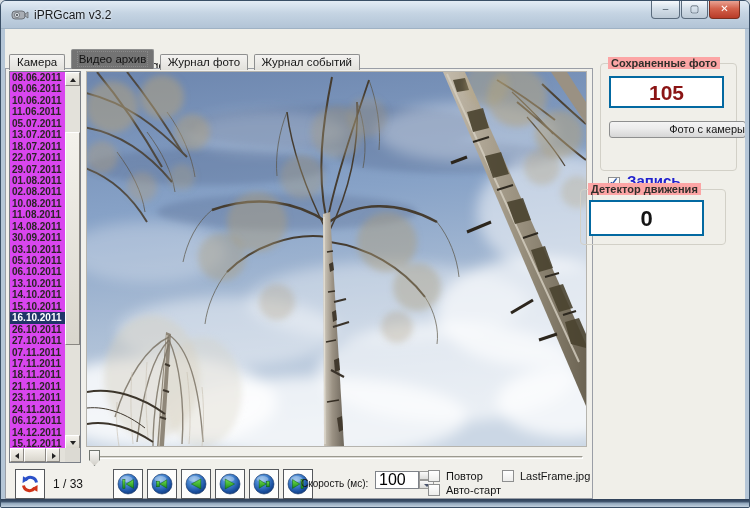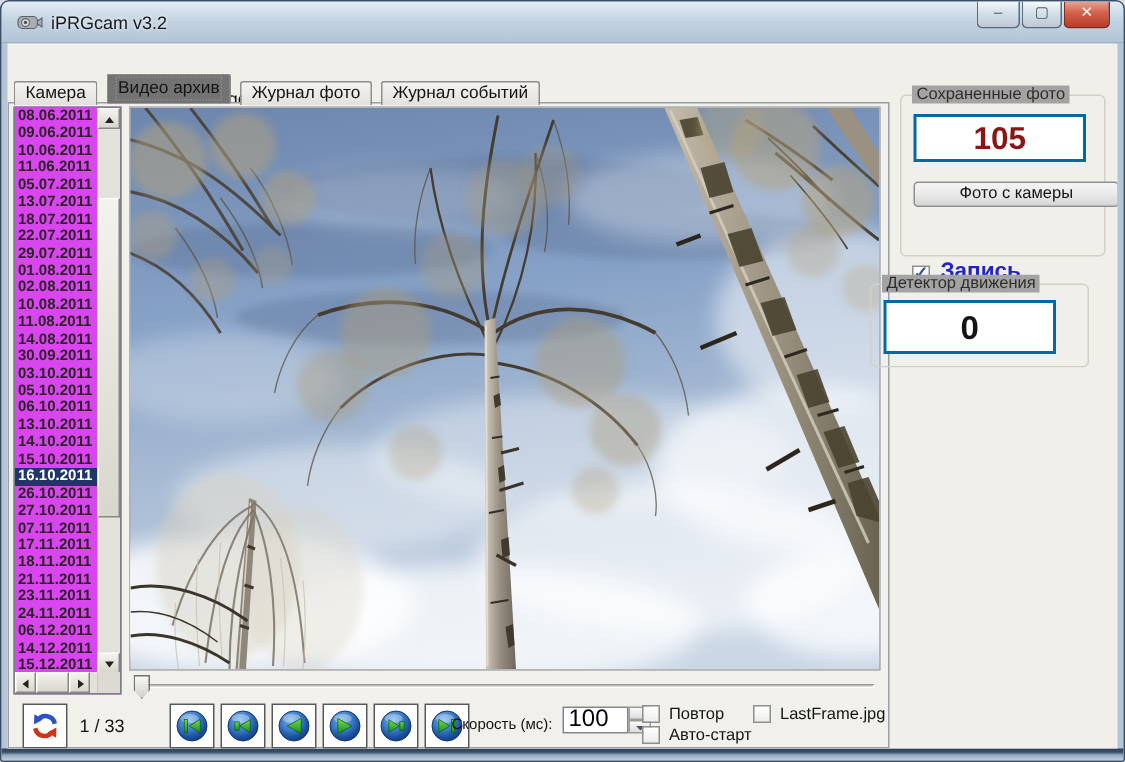--- a/index.html
+++ b/index.html
@@ -85,31 +85,31 @@
     border:1px solid #9a9a98;}
   .spinbtn.upb{top:0;} .spinbtn.dnb{top:9px;}
   .spinbtn:after{content:"";position:absolute;left:4px;width:0;height:0;}
   .spinbtn.upb:after{top:3px;border-left:3px solid transparent;border-right:3px solid transparent;border-bottom:3px solid #4a5precision06b;border-bottom-color:#49536b;}
   .spinbtn.dnb:after{top:3px;border-left:3px solid transparent;border-right:3px solid transparent;border-top:3px solid #49536b;}
   .cb{position:absolute;width:12px;height:12px;border:1px solid #8e8f8f;background:linear-gradient(#fff,#ededeb);}
   .cb.checked:after{content:"✓";position:absolute;left:0px;top:-3px;font-size:12px;font-weight:bold;color:#2e55a5;}
   .cb-label{position:absolute;font-size:11px;color:#141414;white-space:nowrap;}
   
   .group{position:absolute;border:1px solid #d2d0c7;border-radius:4px;}
-  .group-title{position:absolute;left:7px;top:-7px;padding:0 3px;background:#a3a3a3;
-    font-size:11px;color:#302e2a;white-space:nowrap;}
+  .group-title{position:absolute;left:7px;top:-7px;padding:0 3px;background:#fca5a5;
+    font-size:11px;color:#302e2a;white-space:nowrap;font-weight:bold;}
   .g-saved{left:595px;top:34px;width:137px;height:108px;}
   .g-motion{left:575px;top:160px;width:146px;height:56px;}
   .value-box{position:absolute;left:8px;width:115px;border:2px solid #0369a1;background:#fff;
     text-align:center;font-weight:bold;}
   .count-box{top:12px;height:32px;font-size:21px;line-height:30px;}
   .motion-box{top:10px;height:36px;font-size:22px;line-height:34px;}
   .cam-btn{position:absolute;left:8px;top:57px;width:137px;height:17px;
     border:1px solid #8e8f8f;border-radius:3px;font-size:11px;font-family:"Liberation Sans",sans-serif;
-    background:linear-gradient(#f4f4f4,#ebebeb 45%,#d6d6d6);color:#141414;padding:0;line-height:15px;}
+    background:linear-gradient(#f4f4f4,#ebebeb 45%,#d6d6d6);color:#141414;padding:0;line-height:15px;text-align:right;}
   .record-cb{left:603px;top:148px;}
   .record-label{position:absolute;left:622px;top:143px;font-size:15px;font-weight:bold;}
 </style>
 </head>
 <body>
 
 <svg width="0" height="0" style="position:absolute">
   <defs>
     <radialGradient id="ballG" cx="40%" cy="30%" r="75%">
       <stop offset="0%" stop-color="#7fb4e8"></stop>

